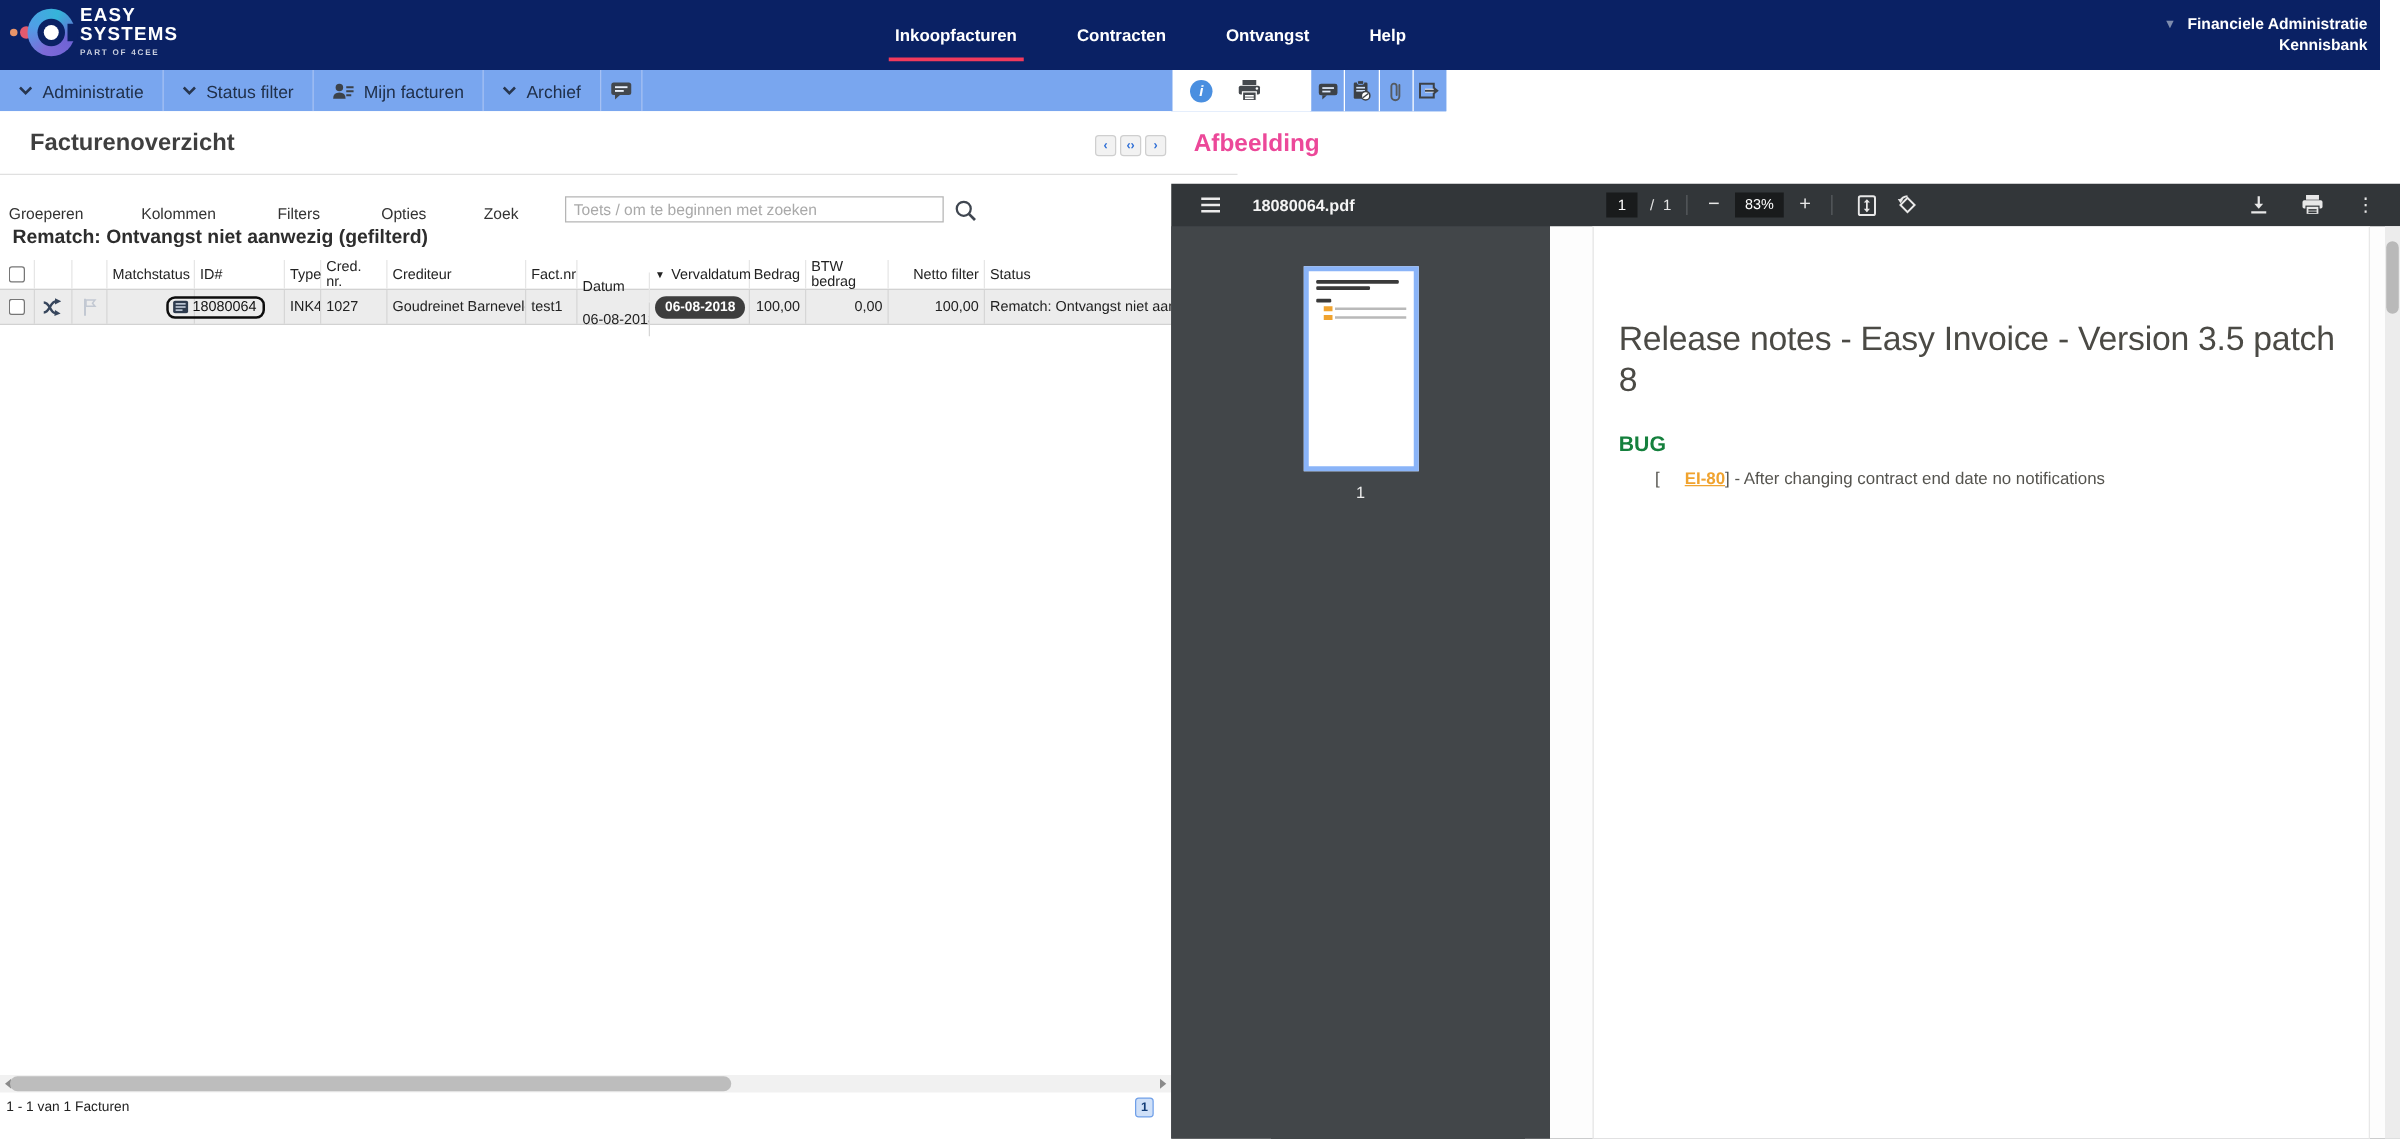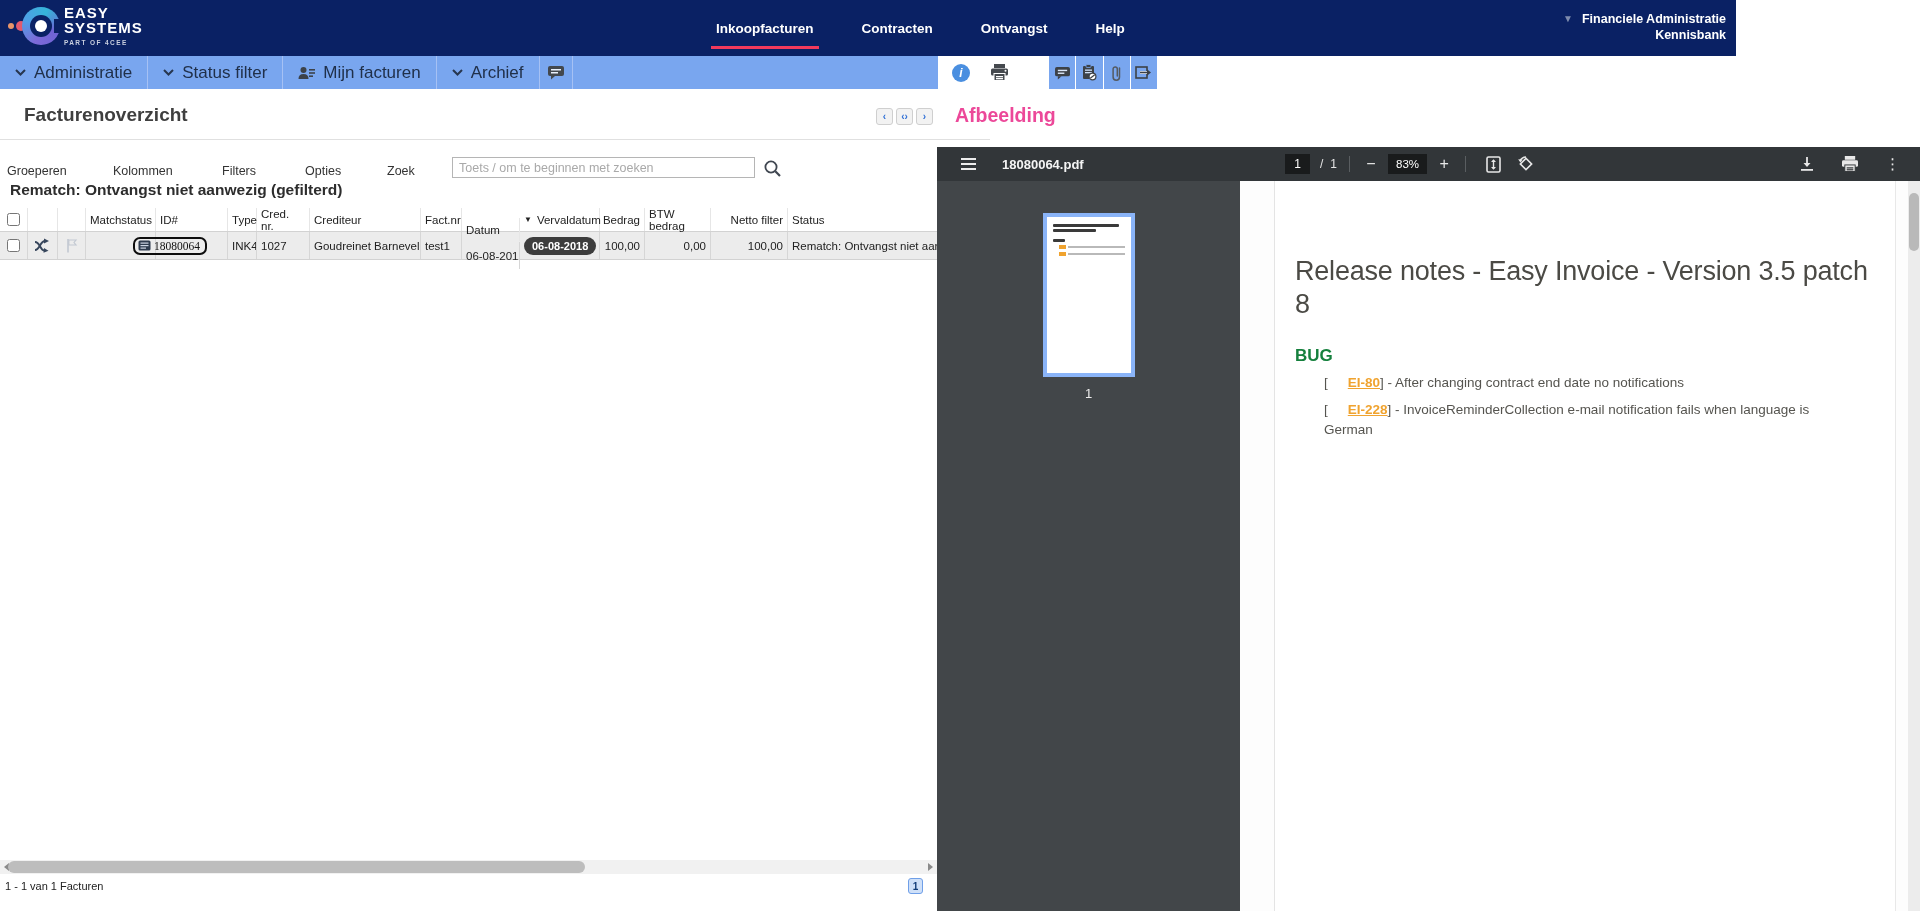--- a/index.html
+++ b/index.html
@@ -1,21 +1,21 @@
 <!DOCTYPE html>
 <html><head>
 <meta charset="utf-8">
 <style>
   * { margin:0; padding:0; box-sizing:border-box; }
   html,body { width:1920px; height:911px; overflow:hidden; background:#fff;
     font-family:"Liberation Sans", sans-serif; }
   body { position:relative; }
 
   
-  .topbar { position:absolute; left:0; top:0; width:1736px; height:56px; background:#0a2164; }
+  .topbar { position:absolute; left:0; top:0; width:1904px; height:56px; background:#0a2164; }
   .logo { position:absolute; left:10px; top:5px; display:flex; align-items:flex-start; }
   .logo-mark { position:relative; width:40px; height:44px; }
   .logo-ring { position:absolute; left:12px; top:2px; width:38px; height:38px; border-radius:50%;
     background:conic-gradient(from 200deg,#7d6ad8,#4f9fe6,#35b4d9,#6e63d4,#7d6ad8); }
   .logo-ring::before { content:""; position:absolute; left:8px; top:8px; width:22px; height:22px;
     border-radius:50%; background:#0a2164; }
   .logo-ring::after { content:""; position:absolute; left:13px; top:13px; width:12px; height:12px;
     border-radius:50%; background:#ffffff; }
   .logo-gap { position:absolute; left:44px; top:14px; width:8px; height:14px; background:#0a2164; }
   .logo-dot-a { position:absolute; left:-2px; top:18px; width:6px; height:6px; border-radius:50%; background:#e8956a; }
@@ -30,21 +30,21 @@
     height:3px; background:#f23a5c; }
   .account { position:absolute; right:10px; top:11px; text-align:right; color:#fff;
     font-size:12.5px; font-weight:700; line-height:16px; }
   .account .caret { display:inline-block; margin-right:9px; color:#7e8cad; font-size:10px;
     vertical-align:1px; }
 
   
   .toolbar { position:absolute; left:0; top:56px; width:1157px; height:33px; background:#79a6ef;
     display:flex; align-items:stretch; }
   .tb-btn { display:flex; align-items:center; gap:8px; padding:0 15px; border-right:1px solid #a6c1f4;
-    color:#20304a; font-size:17px; cursor:pointer; white-space:nowrap; }
+    color:#20304a; font-size:14px; cursor:pointer; white-space:nowrap; }
   .tb-btn svg { flex:none; }
   .tb-icon-tile { width:33px; display:flex; align-items:center; justify-content:center;
     border-right:1px solid #a6c1f4; cursor:pointer; }
   .tb-fill { flex:1; }
   .tb-white { width:110px; background:#ffffff; display:flex; align-items:center; gap:20px;
     padding-left:14px; }
   .tb-bluegrp { width:109px; display:flex; align-items:stretch; }
   .tb-bluegrp .tile { flex:1; background:#79a6ef; border-left:1px solid #ffffff;
     display:flex; align-items:center; justify-content:center; cursor:pointer; }
   .info-badge { width:18px; height:18px; border-radius:50%; background:#4a8fe0; color:#fff;
@@ -80,21 +80,21 @@
   .cell { padding:0 4px; flex:none; }
   .c-chk{width:28px; justify-content:center;} .c-ic1{width:30px; justify-content:center;}
   .c-ic2{width:28px; justify-content:center;} .c-match{width:70px;} .c-id{width:72px;}
   .c-type{width:29px;} .c-cred{width:53px;} .c-credit{width:111px;} .c-fact{width:41px;}
   .c-datum{width:58px;margin-top:20px;} .c-verval{width:80px;} .c-bedrag{width:45px; justify-content:flex-end;}
   .c-btw{width:66px; justify-content:flex-end;} .c-netto{width:77px; justify-content:flex-end;}
   .c-status{flex:1 1 auto; border-right:none !important;}
   .sort-ic { font-size:8px; color:#222; margin-right:5px; }
   .id-badge { display:inline-flex; align-items:center; gap:3px; border:2px solid #0d0d0d;
     border-radius:7px; padding:1px 5px 1px 3px; margin-left:-27px; background:transparent;
-    color:#111;font-family:Liberation Serif, serif; }
+    color:#111; }
   .due-badge { background:#3d3d3d; color:#fff; font-weight:700; font-size:11px;
     border-radius:9px; padding:3px 8px; }
   input[type="checkbox"] { width:13px; height:13px; accent-color:#5a7bb8; }
 
   
   .hscroll { position:absolute; left:0; top:771px; width:937px; height:14px; background:#f1f1f1;
     display:flex; align-items:center; }
   .hs-arrow { width:13px; height:14px; display:flex; align-items:center; justify-content:center; cursor:pointer; }
   .tri-l { width:0; height:0; border-top:4px solid transparent; border-bottom:4px solid transparent;
     border-right:5px solid #8a8a8a; }
@@ -443,21 +443,20 @@
           </div>
       </div>
       <div class="thumb-label">1</div>
     </div>
 
     <div class="pdf-content">
       <div class="pdf-page">
         <div class="doc-heading">Release notes - Easy Invoice - Version 3.5 patch 8</div>
         <div class="doc-sub">BUG</div>
         <div class="doc-item"><span>[</span><span class="doc-link">EI-80</span><span>] - After changing contract end date no notifications</span></div>
-        <div class="doc-item"><span>[</span><span class="doc-link">EI-228</span><span>] - InvoiceReminderCollection e-mail notification fails when language is German</span></div>
       </div>
     </div>
   </div>
 
   <div class="pdf-vscroll">
     <div class="vs-thumb"></div>
   </div>
 </div>
 
 </body></html>

